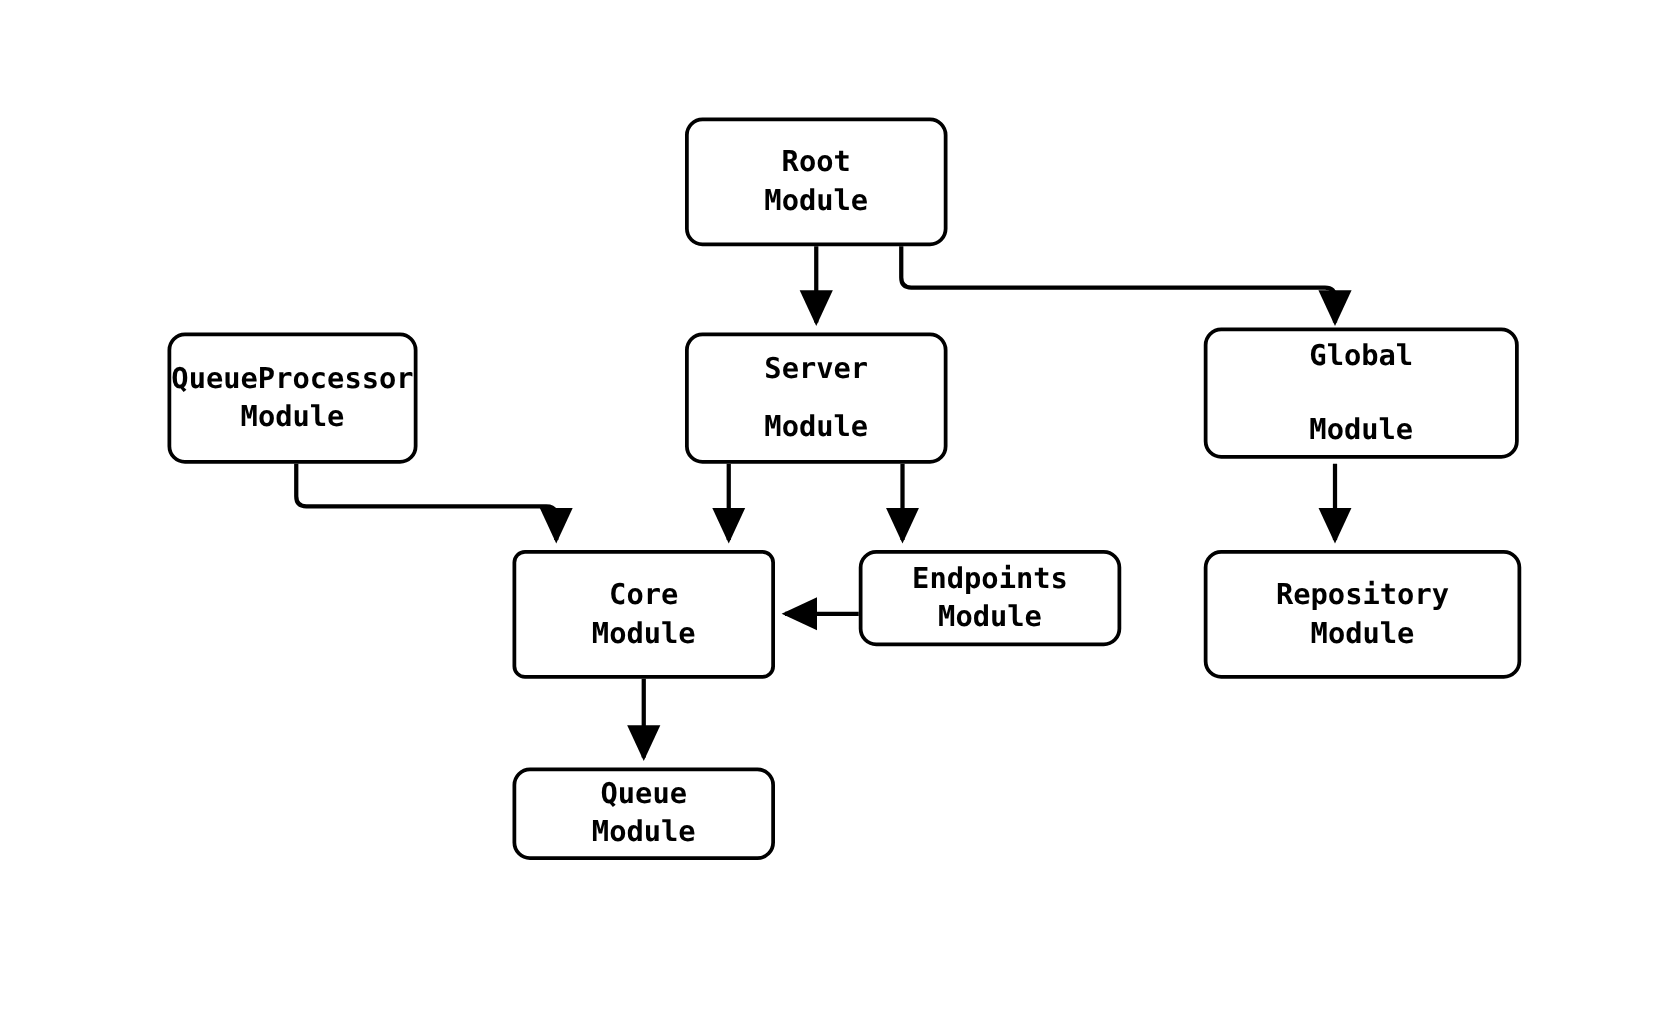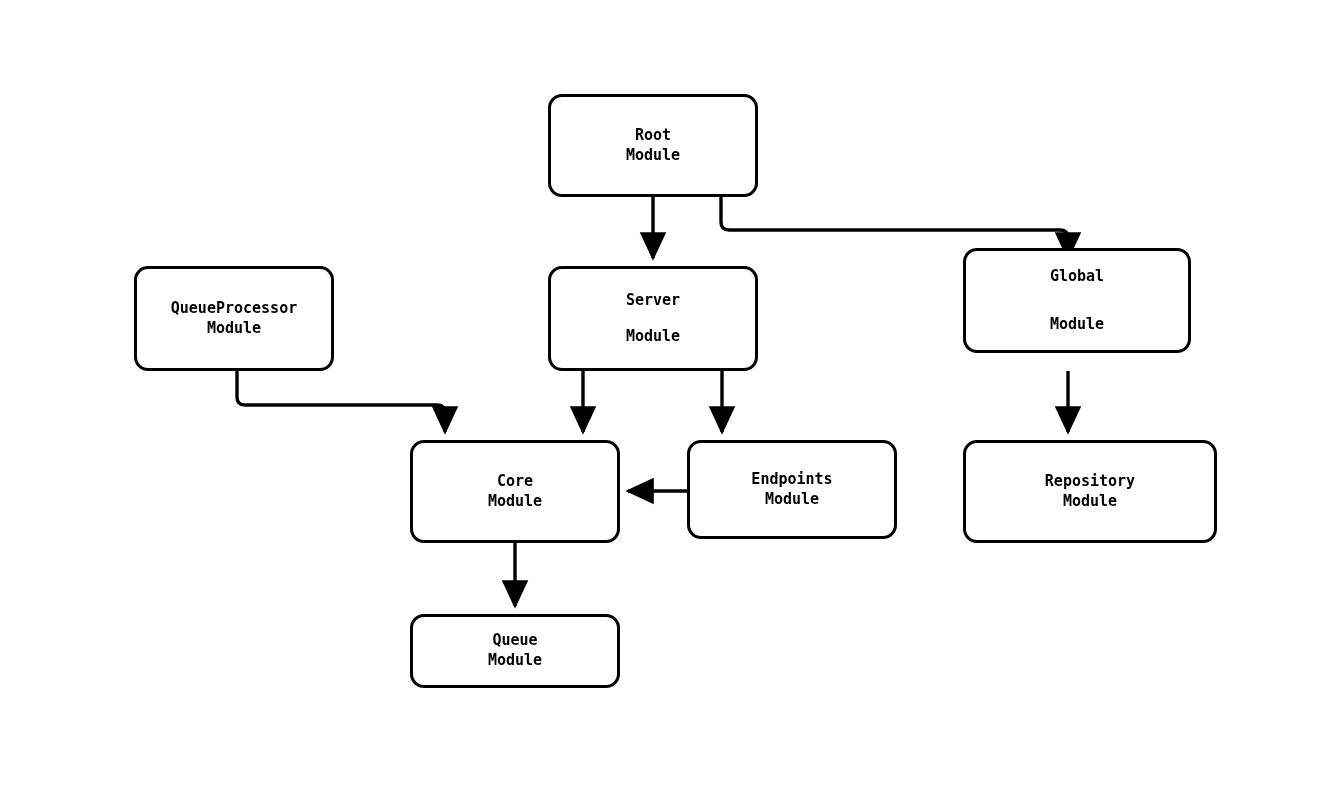--- a/index.html
+++ b/index.html
@@ -30,21 +30,21 @@
     border: 3.5px solid #000000;
     border-radius: 14px;
     display: flex;
     flex-direction: column;
     align-items: center;
     justify-content: center;
     z-index: 2;
   }
   .node-label {
     font-family: "DejaVu Sans Mono", "Liberation Mono", monospace;
-    font-size: 15px;
+    font-size: 23px;
     font-weight: 700;
     line-height: 1.33;
     color: #000000;
     text-align: center;
     white-space: pre;
     letter-spacing: 0px;
   }
 </style>
 </head>
 <body>
@@ -77,31 +77,31 @@
   <div class="node" style="left: 134px; top: 266px; width: 200px; height: 105px;">
     <span class="node-label">QueueProcessor</span>
     <span class="node-label">Module</span>
   </div>
 
   <div class="node" style="left: 548px; top: 266px; width: 210px; height: 105px; gap: 16px;">
     <span class="node-label">Server</span>
     <span class="node-label">Module</span>
   </div>
 
-  <div class="node" style="left: 963px; top: 248px; width: 228px; height: 105px; gap: 28px;">
+  <div class="node" style="left: 963px; top: 262px; width: 252px; height: 105px; gap: 28px;">
     <span class="node-label">Global</span>
     <span class="node-label">Module</span>
   </div>
 
-  <div class="node" style="left: 410px; top: 440px; width: 210px; height: 103px;">
+  <div class="node" style="left: 410px; top: 440px; width: 210px; height: 103px; border-radius: 10px;">
     <span class="node-label">Core</span>
     <span class="node-label">Module</span>
   </div>
 
-  <div class="node" style="left: 687px; top: 440px; width: 210px; height: 99px;">
+  <div class="node" style="left: 687px; top: 440px; width: 210px; height: 77px;">
     <span class="node-label">Endpoints</span>
     <span class="node-label">Module</span>
   </div>
 
   <div class="node" style="left: 963px; top: 440px; width: 254px; height: 103px;">
     <span class="node-label">Repository</span>
     <span class="node-label">Module</span>
   </div>
 
   <div class="node" style="left: 410px; top: 614px; width: 210px; height: 74px;">

